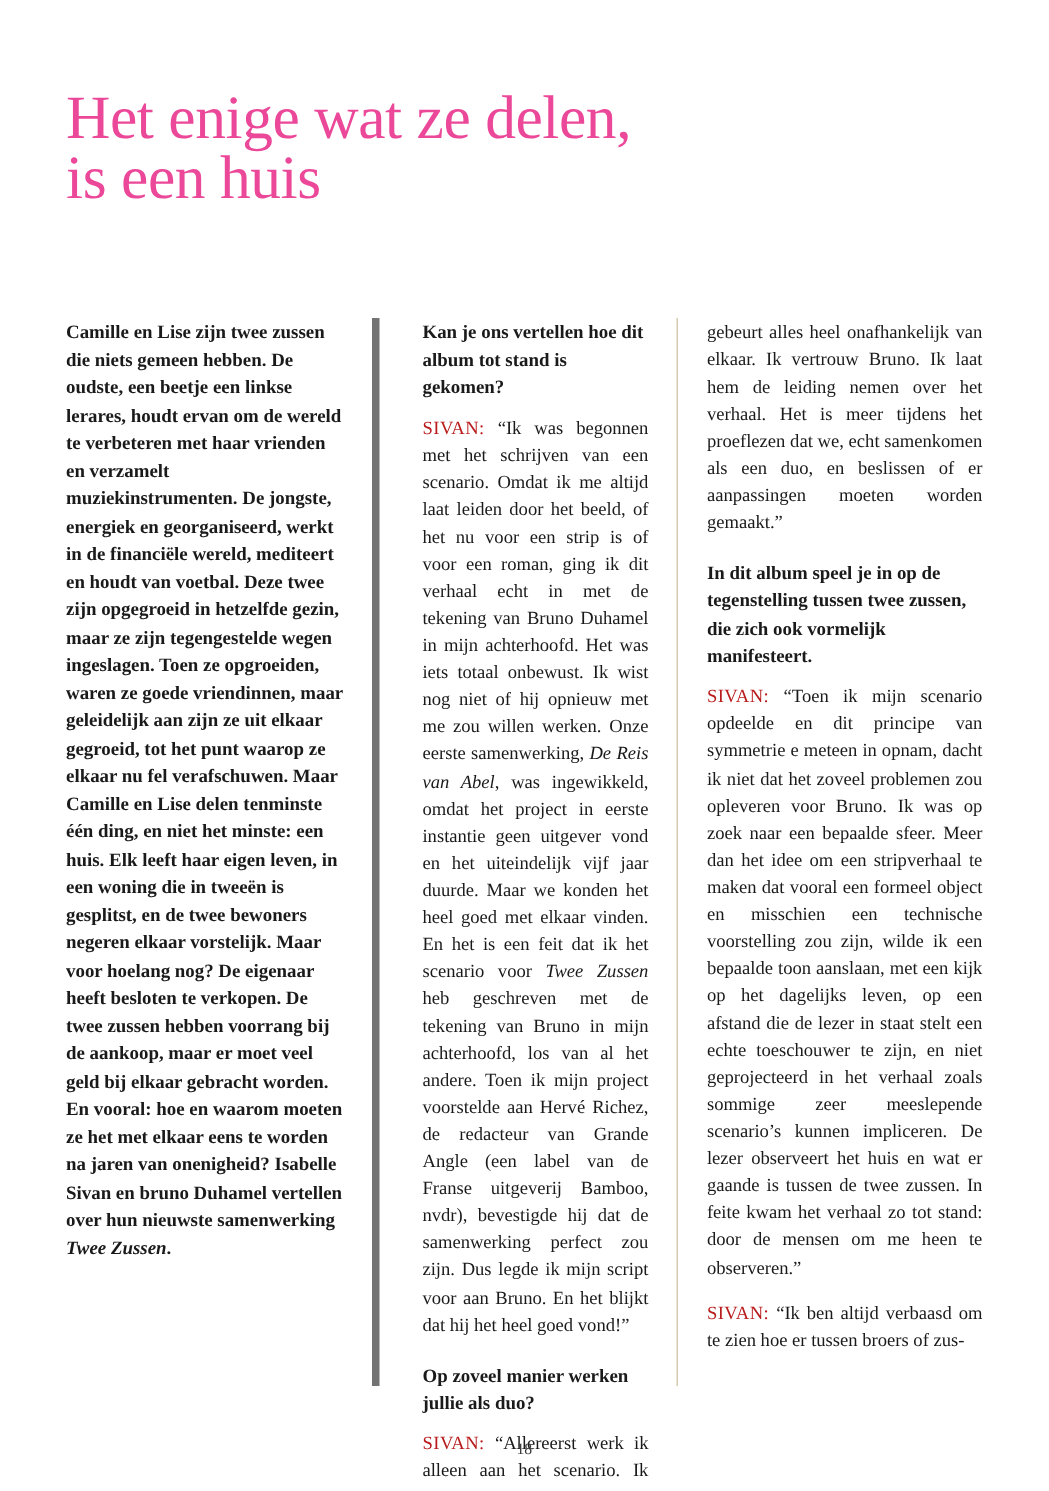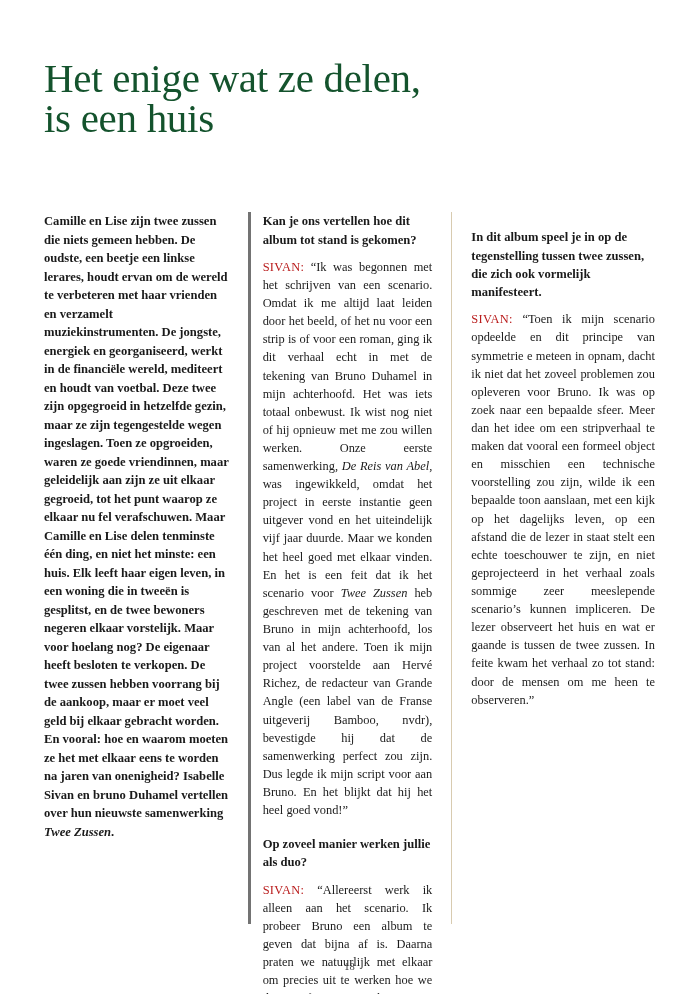--- a/index.html
+++ b/index.html
@@ -16,21 +16,21 @@
   }
   .page {
     position: relative;
     width: 699px;
     height: 994px;
     box-sizing: border-box;
     padding: 58px 44px 28px 44px;
   }
   .headline {
     font-family: "Liberation Serif", serif;
-    color: #14532d;
+    color: #ec4899;
     font-size: 41px;
     line-height: 0.98;
     font-weight: normal;
     letter-spacing: -0.3px;
     margin: 0 0 26px 0;
     max-width: 560px;
   }
   .headline .l2 {
     display: block;
   }
@@ -42,21 +42,21 @@
   .col {
     width: 33.33%;
     box-sizing: border-box;
     font-size: 12.4px;
     line-height: 1.46;
     text-align: justify;
     position: relative;
     margin-top: 48px;
   }
   .col.c1 { padding-right: 19px; }
-  .col.c2 { padding-left: 12px; padding-right: 19px; border-left: 3px solid #737373; }
+  .col.c2 { padding-left: 29px; padding-right: 19px; border-left: 5px solid #737373; }
   .col.c3 { padding-left: 19px; border-left: 1px solid #d8cbb0; }
   p {
     margin: 0 0 12px 0;
   }
   p:last-child { margin-bottom: 0; }
   .lead {
     font-weight: bold;
     font-size: 12.6px;
     line-height: 1.47;
     text-align: left;
@@ -104,21 +104,23 @@
     </div>
 
     <div class="col c2">
       <p class="q">Kan je ons vertellen hoe dit album tot stand is gekomen?</p>
       <p><span class="speaker">SIVAN:</span> <span>“Ik was begonnen met het schrijven van een scenario. Omdat ik me altijd laat leiden door het beeld, of het nu voor een strip is of voor een roman, ging ik dit verhaal echt in met de tekening van Bruno Duhamel in mijn achterhoofd. Het was iets totaal onbewust. Ik wist nog niet of hij opnieuw met me zou willen werken. Onze eerste samenwerking, </span><span class="it">De Reis van Abel</span><span>, was ingewikkeld, omdat het project in eerste instantie geen uitgever vond en het uiteindelijk vijf jaar duurde. Maar we konden het heel goed met elkaar vinden. En het is een feit dat ik het scenario voor </span><span class="it">Twee Zussen</span><span> heb geschreven met de tekening van Bruno in mijn achterhoofd, los van al het andere. Toen ik mijn project voorstelde aan Hervé Richez, de redacteur van Grande Angle (een label van de Franse uitgeverij Bamboo, nvdr), bevestigde hij dat de samenwerking perfect zou zijn. Dus legde ik mijn script voor aan Bruno. En het blijkt dat hij het heel goed vond!”</span></p>
       <p class="q spacer-top">Op zoveel manier werken jullie als duo?</p>
       <p><span class="speaker">SIVAN:</span> <span>“Allereerst werk ik alleen aan het scenario. Ik probeer Bruno een album te geven dat bijna af is. Daarna praten we natuurlijk met elkaar om precies uit te werken hoe we deze of gene scène gaan presenteren. Maar over het algemeen</span></p>
     </div>
 
     <div class="col c3">
+      <p>gebeurt alles heel onafhankelijk van elkaar. Ik vertrouw Bruno. Ik laat hem de leiding nemen over het verhaal. Het is meer tijdens het proeflezen dat we, echt samenkomen als een duo, en beslissen of er aanpassingen moeten worden gemaakt.”</p>
       <p class="q spacer-top">In dit album speel je in op de tegenstelling tussen twee zussen, die zich ook vormelijk manifesteert.</p>
       <p><span class="speaker">SIVAN:</span> <span>“Toen ik mijn scenario opdeelde en dit principe van symmetrie e meteen in opnam, dacht ik niet dat het zoveel problemen zou opleveren voor Bruno. Ik was op zoek naar een bepaalde sfeer. Meer dan het idee om een stripverhaal te maken dat vooral een formeel object en misschien een technische voorstelling zou zijn, wilde ik een bepaalde toon aanslaan, met een kijk op het dagelijks leven, op een afstand die de lezer in staat stelt een echte toeschouwer te zijn, en niet geprojecteerd in het verhaal zoals sommige zeer meeslepende scenario’s kunnen impliceren. De lezer observeert het huis en wat er gaande is tussen de twee zussen. In feite kwam het verhaal zo tot stand: door de mensen om me heen te observeren.”</span></p>
+      <p><span class="speaker">SIVAN:</span> <span>“Ik ben altijd verbaasd om te zien hoe er tussen broers of zus-</span></p>
     </div>
 
   </div>
 
   <div class="pagenum">18</div>
 
 </div>
 
 </body></html>

